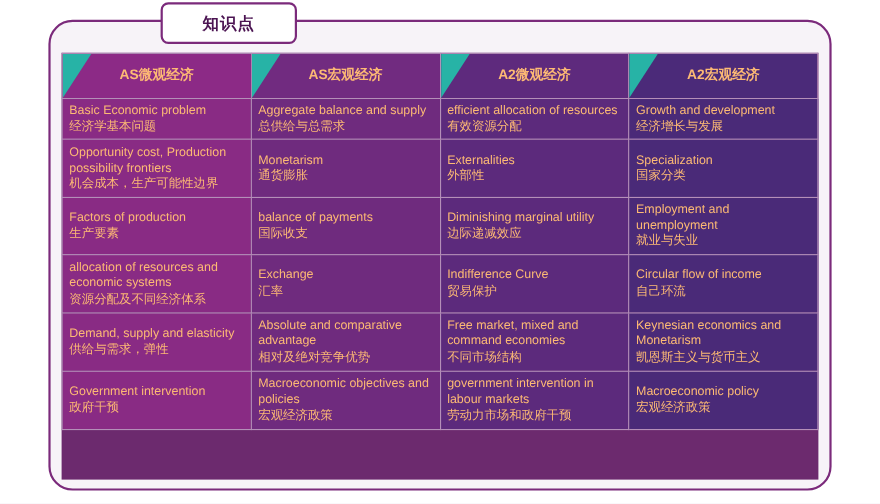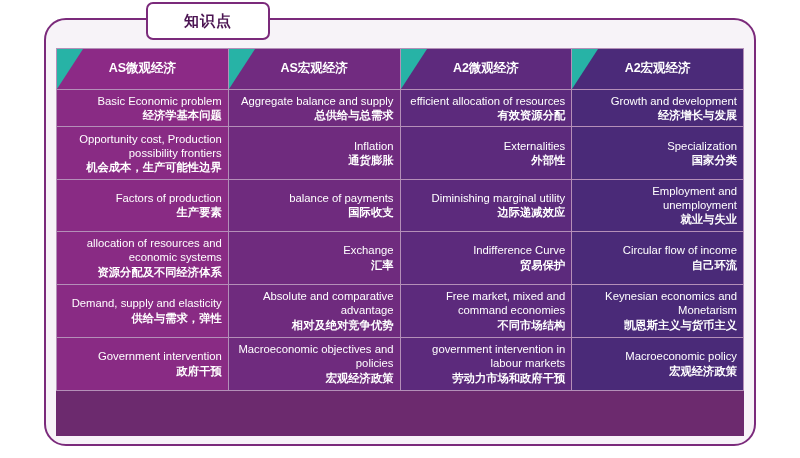--- a/index.html
+++ b/index.html
@@ -65,23 +65,23 @@
   }
 
   table.grid {
     border-collapse: collapse;
     width: 688px;
     table-layout: fixed;
   }
 
   table.grid td {
     border: 1px solid #b48fb8;
-    text-align: right;
+    text-align: left;
     vertical-align: middle;
-    color: #ffffff;
+    color: #fdba74;
     padding: 4px 6px;
     line-height: 1.25;
     font-size: 11.3px;
   }
 
   
   tr.head td {
     height: 40px;
     font-weight: bold;
     font-size: 12.5px;
@@ -116,21 +116,21 @@
   .c2 { background: #6f2b7e; }
   .c3 { background: #5c2a7c; }
   .c4 { background: #4a2a78; }
 
   .h1 { background: #8c2a86; }
   .h2 { background: #712b80; }
   .h3 { background: #5e2a7d; }
   .h4 { background: #4b2a79; }
 
   .en { display: block; }
-  .zh { display: block; font-weight: bold; }
+  .zh { display: block; }
 
   .row-tall td { height: 44px; }
 </style>
 </head>
 <body>
 
 <div class="page">
 
   <div class="title-tab">
     <span>知识点</span>
@@ -185,21 +185,21 @@
             <span class="zh">经济增长与发展</span>
           </td>
         </tr>
 
         <tr class="row-tall">
           <td class="c1">
             <span class="en">Opportunity cost, Production possibility frontiers</span>
             <span class="zh">机会成本，生产可能性边界</span>
           </td>
           <td class="c2">
-            <span class="en">Inflation</span>
+            <span class="en">Monetarism</span>
             <span class="zh">通货膨胀</span>
           </td>
           <td class="c3">
             <span class="en">Externalities</span>
             <span class="zh">外部性</span>
           </td>
           <td class="c4">
             <span class="en">Specialization</span>
             <span class="zh">国家分类</span>
           </td>

